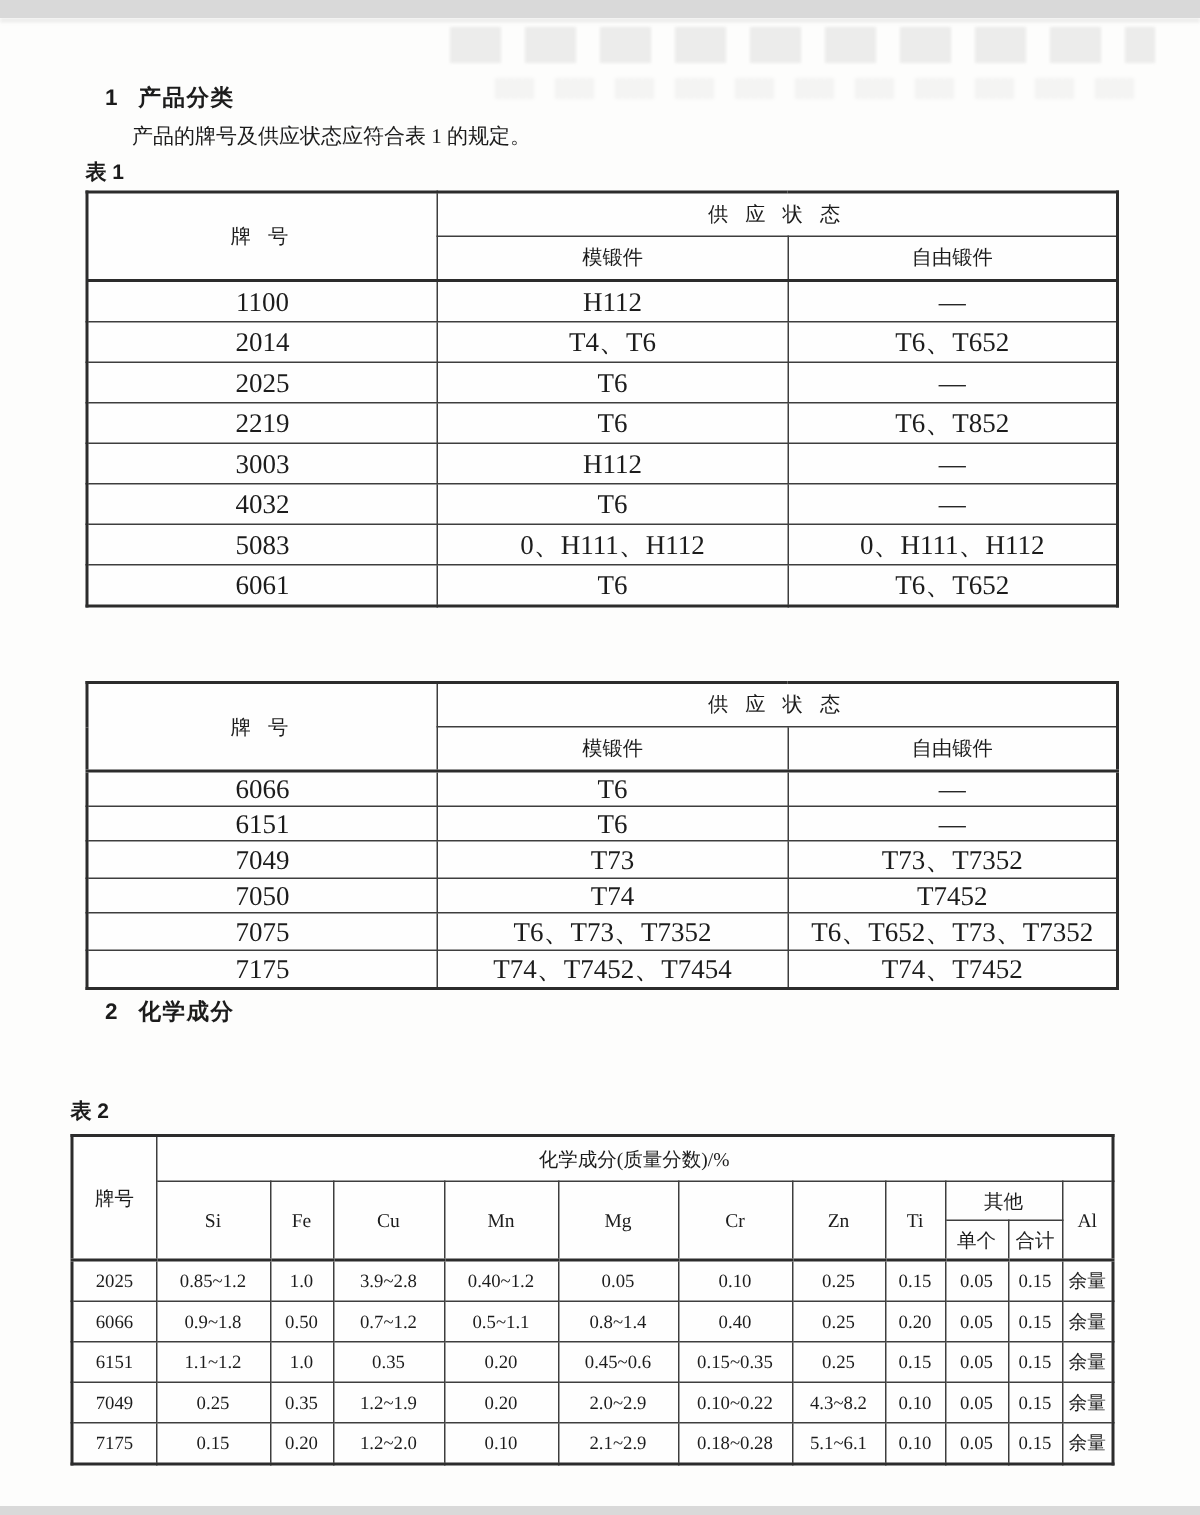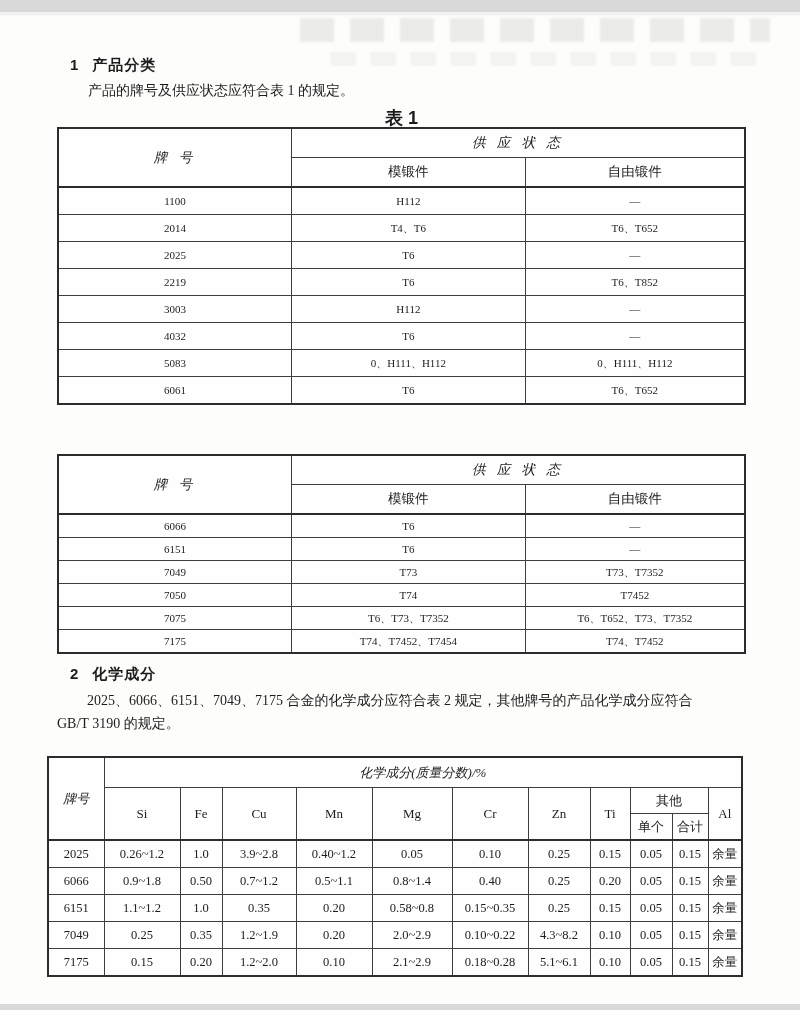--- a/index.html
+++ b/index.html
@@ -18,43 +18,43 @@
   .h1 .num{display:inline-block;margin-right:13px;}
   .s1{top:44px;left:70px;}
   .s2{top:653px;left:70px;}
 
   .intro{position:absolute;margin:0;font-size:14px;white-space:nowrap;text-align:center;}
   .s1i{top:70px;left:88px;}
 
   .para{position:absolute;top:677px;left:57px;width:694px;font-size:14px;line-height:23px;margin:0;}
   .para .l1{text-indent:30px;}
 
-  .caption{position:absolute;text-align:center;font-weight:bold;font-size:18px;
+  .caption{position:absolute;text-align:left;font-weight:bold;font-size:14px;
            font-family:"Liberation Sans","DejaVu Sans",sans-serif;}
   .cap1{top:94px;left:57px;width:689px;}
   .cap2{top:720px;left:47px;width:694px;}
 
   table.t{position:absolute;border-collapse:collapse;table-layout:fixed;background:#fefefe;
           border:2px solid #2c2c2c;}
   .t th,.t td{border:1px solid #3e3e3e;text-align:center;vertical-align:middle;
               padding:0 2px;font-weight:normal;overflow:hidden;white-space:nowrap;}
   .hb{border-bottom:2px solid #2c2c2c !important;}
 
   .t1,.t1b{left:57px;width:689px;}
   .t1{top:115px;}
   .t1b{top:442px;}
   .t1 th,.t1b th{height:28px;font-size:13.5px;}
-  .t1 td,.t1b td{height:26px;font-size:11px;}
+  .t1 td,.t1b td{height:26px;font-size:18px;}
   .t1b td{height:22px;}
-  .sp{letter-spacing:4px;font-style:italic;}
+  .sp{letter-spacing:4px;}
 
   .t2{top:744px;left:47px;width:694px;}
   .t2 th{font-size:13px;}
   .t2 td{height:26px;font-size:12.5px;padding:0 1px;}
-  .t2 thead tr.r1 th{height:29px;font-style:italic;}
+  .t2 thead tr.r1 th{height:29px;}
   .t2 thead tr.r2 th{height:25px;}
   .t2 thead tr.r3 th{height:25px;}
 
   .wm{position:absolute;right:10px;bottom:6px;display:flex;align-items:center;gap:7px;}
   .wm-text{display:flex;flex-direction:column;align-items:flex-start;line-height:1.15;}
   .wm-name{font-size:21px;font-weight:bold;color:#3e3e3e;letter-spacing:6px;
            font-family:"Liberation Sans","DejaVu Sans",sans-serif;}
   .wm-url{font-size:12.5px;font-weight:bold;color:#0d0d0d;
           font-family:"Liberation Sans","DejaVu Sans",sans-serif;}
 </style>
@@ -175,24 +175,21 @@
         </tr>
       <tr>
           <td>7175</td>
           <td>T74、T7452、T7454</td>
           <td>T74、T7452</td>
         </tr>
     </tbody>
   </table>
 
   <div class="h1 s2"><span class="num">2</span><span>化学成分</span></div>
-  <div class="para">
-    <div class="l1">2025、6066、6151、7049、7175 合金的化学成分应符合表 2 规定，其他牌号的产品化学成分应符合</div>
-    <div class="l2">GB/T 3190 的规定。</div>
-  </div>
+  <div class="caption cap2">表 2</div>
 
   <table class="t t2">
     <colgroup>
       <col style="width:56px">
         <col style="width:76px">
         <col style="width:42px">
         <col style="width:74px">
       <col style="width:76px">
         <col style="width:80px">
         <col style="width:76px">
@@ -220,21 +217,21 @@
         <th rowspan="2" class="hb">Al</th>
       </tr>
       <tr class="r3">
         <th class="hb">单个</th>
         <th class="hb">合计</th>
       </tr>
     </thead>
     <tbody>
       <tr>
           <td>2025</td>
-          <td>0.26~1.2</td>
+          <td>0.85~1.2</td>
           <td>1.0</td>
           <td>3.9~2.8</td>
           <td>0.40~1.2</td>
           <td>0.05</td>
           <td>0.10</td>
           <td>0.25</td>
           <td>0.15</td>
           <td>0.05</td>
           <td>0.15</td>
           <td>余量</td>
@@ -252,21 +249,21 @@
           <td>0.05</td>
           <td>0.15</td>
           <td>余量</td>
         </tr>
       <tr>
           <td>6151</td>
           <td>1.1~1.2</td>
           <td>1.0</td>
           <td>0.35</td>
           <td>0.20</td>
-          <td>0.58~0.8</td>
+          <td>0.45~0.6</td>
           <td>0.15~0.35</td>
           <td>0.25</td>
           <td>0.15</td>
           <td>0.05</td>
           <td>0.15</td>
           <td>余量</td>
         </tr>
       <tr>
           <td>7049</td>
           <td>0.25</td>

